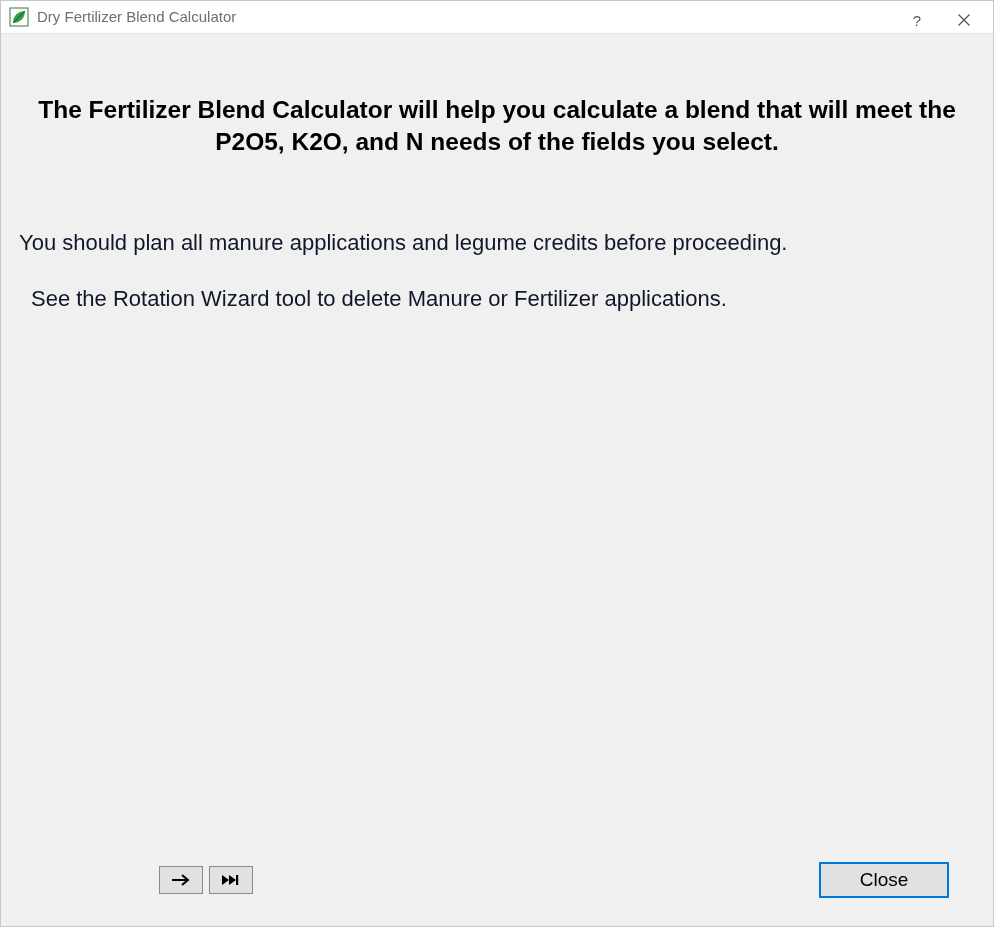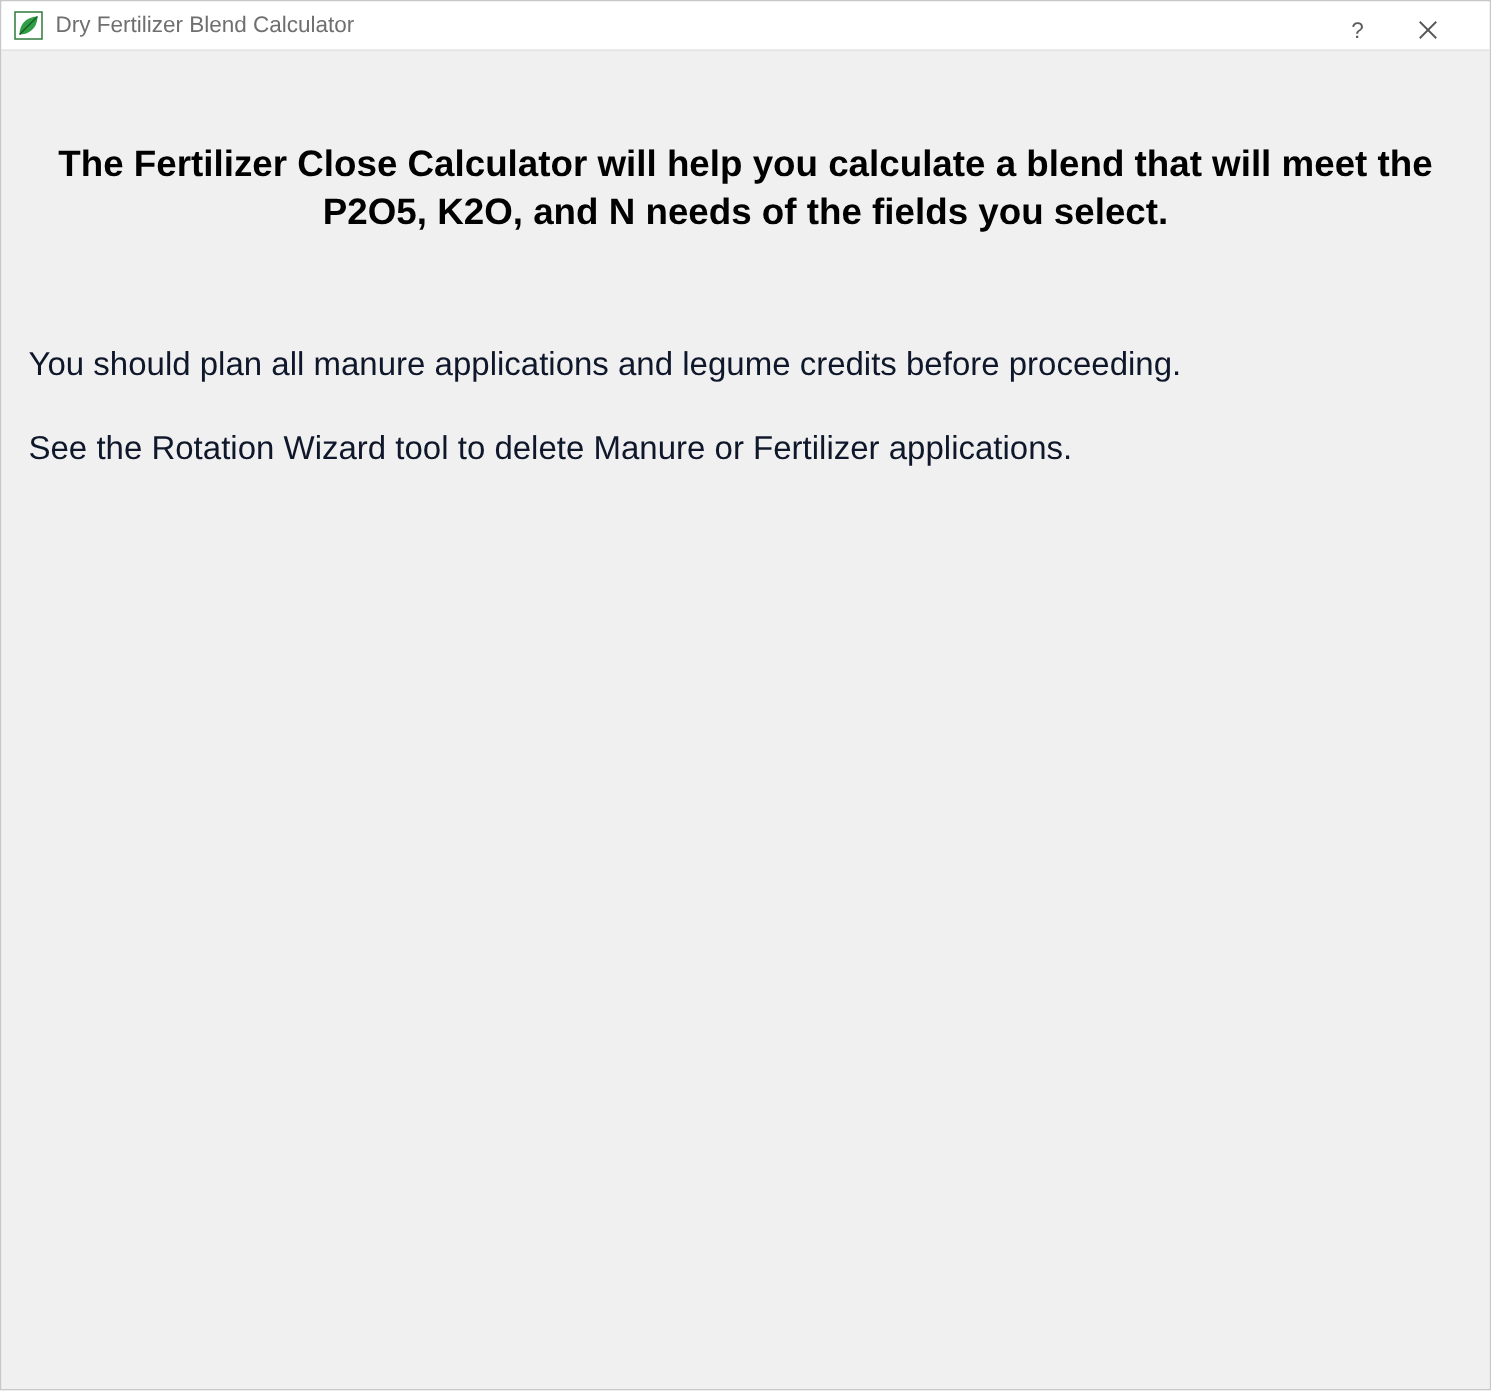--- a/index.html
+++ b/index.html
@@ -14,21 +14,21 @@
     width: 994px; height: 927px;
     border: 1px solid #c8c8c8;
     background: #ffffff;
     display: flex;
     flex-direction: column;
   }
   .titlebar {
     height: 32px;
     display: flex;
     align-items: center;
-    padding: 0 16px 0 8px;
+    padding: 0 4px 0 8px;
     background: #ffffff;
     color: #777;
     font-size: 15px;
   }
   .titlebar .app-icon {
     width: 20px; height: 20px;
     margin-right: 8px;
     display: inline-block;
   }
   .titlebar .title {
@@ -80,21 +80,21 @@
 
   .body-text {
     font-size: 22px;
     color: #0f172a;
     line-height: 1.3;
   }
   .body-text p {
     margin: 0 0 28px 0;
   }
   .body-text p.tight {
-    margin: 0;
+    margin: 12px;
   }
 
   .footer {
     height: 80px;
     display: flex;
     align-items: center;
     padding: 0 44px 12px 44px;
   }
   .footer .nav-btns {
     display: flex;
@@ -147,24 +147,45 @@
           <line x1="0.5" y1="0.5" x2="11.5" y2="11.5" stroke="#555" stroke-width="1.2"></line>
           <line x1="11.5" y1="0.5" x2="0.5" y2="11.5" stroke="#555" stroke-width="1.2"></line>
         </svg>
       </div>
     </div>
   </div>
 
   <div class="client">
     <div class="content">
 
-      <h1 class="intro-heading">The Fertilizer Close Calculator will help you calculate a blend that will meet the P2O5, K2O, and N needs of the fields you select.</h1>
+      <h1 class="intro-heading">The Fertilizer Blend Calculator will help you calculate a blend that will meet the P2O5, K2O, and N needs of the fields you select.</h1>
 
       <div class="body-text">
         <p>You should plan all manure applications and legume credits before proceeding.</p>
         <p class="tight">See the Rotation Wizard tool to delete Manure or Fertilizer applications.</p>
       </div>
 
     </div>
 
+    <div class="footer">
+      <div class="nav-btns">
+        <div class="nav-btn">
+          <svg viewBox="0 0 22 14">
+            <line x1="2" y1="7" x2="16" y2="7" stroke="#000" stroke-width="2"></line>
+            <polyline points="12,2 18,7 12,12" fill="none" stroke="#000" stroke-width="2"></polyline>
+          </svg>
+        </div>
+        <div class="nav-btn">
+          <svg viewBox="0 0 22 14">
+            <polygon points="2,2 9,7 2,12" fill="#000"></polygon>
+            <polygon points="9,2 16,7 9,12" fill="#000"></polygon>
+            <rect x="16" y="2" width="2.2" height="10" fill="#000"></rect>
+          </svg>
+        </div>
+      </div>
+      <div class="spacer"></div>
+      <div class="close-btn">
+        <span>Close</span>
+      </div>
+    </div>
   </div>
 
 </div>
 
 </body></html>

